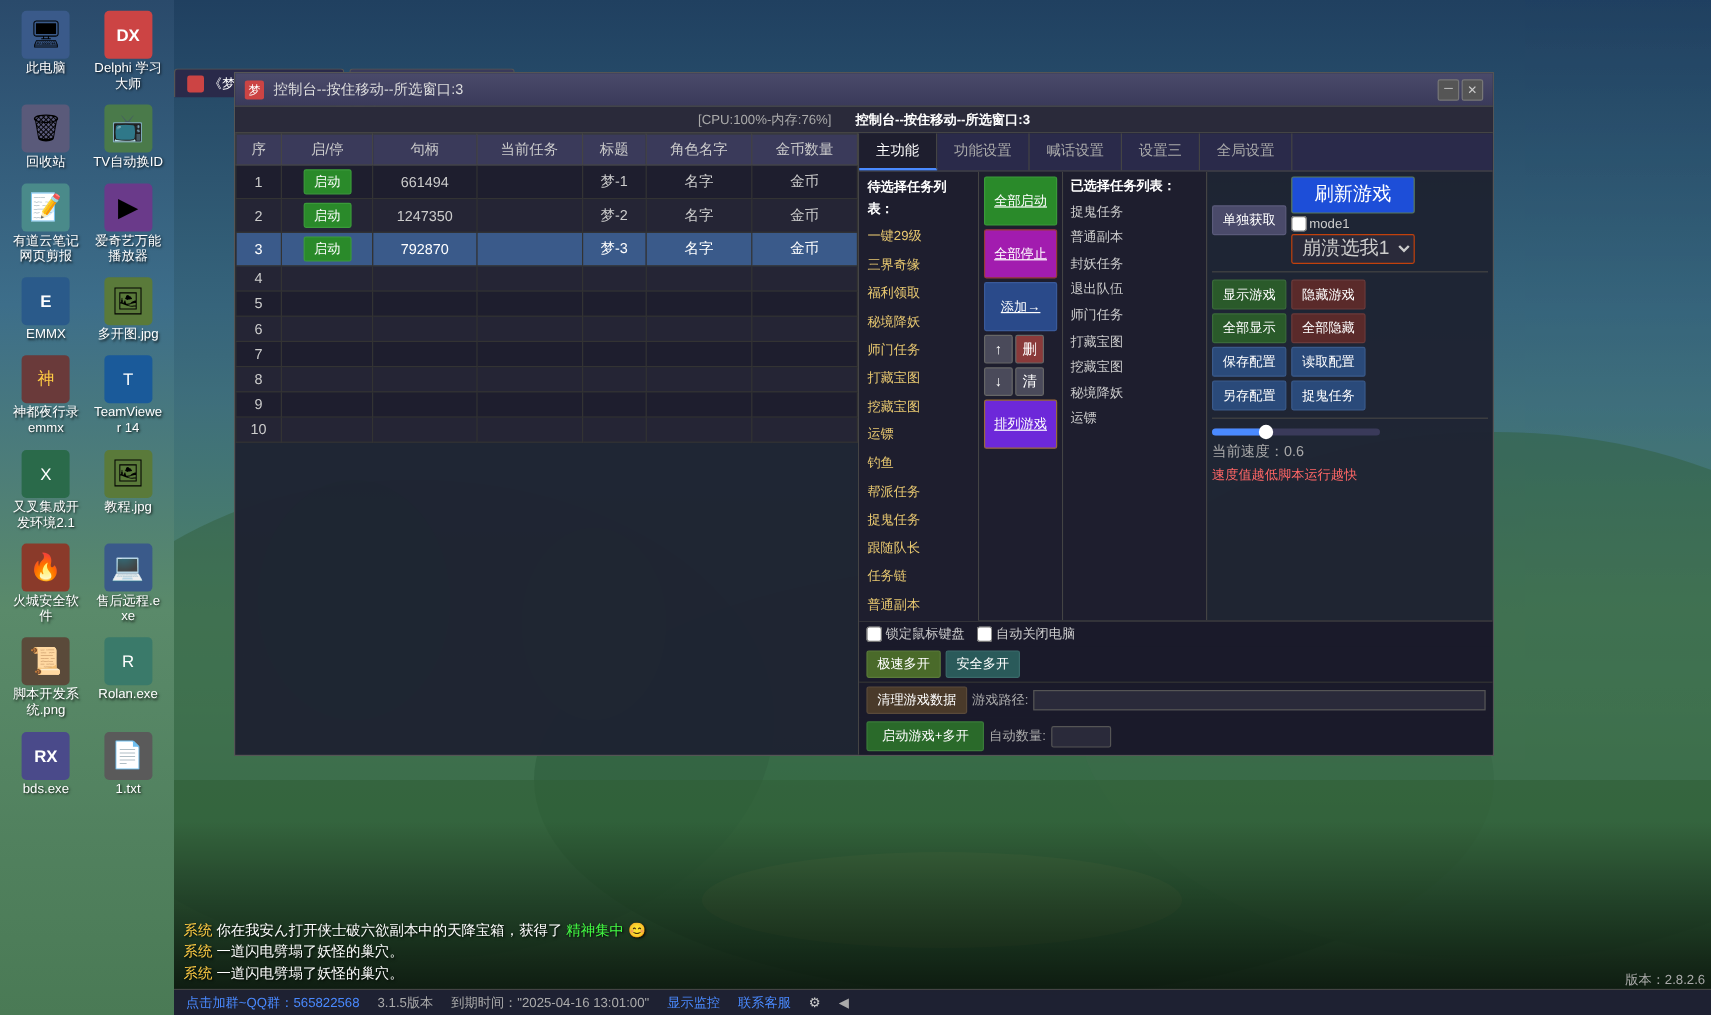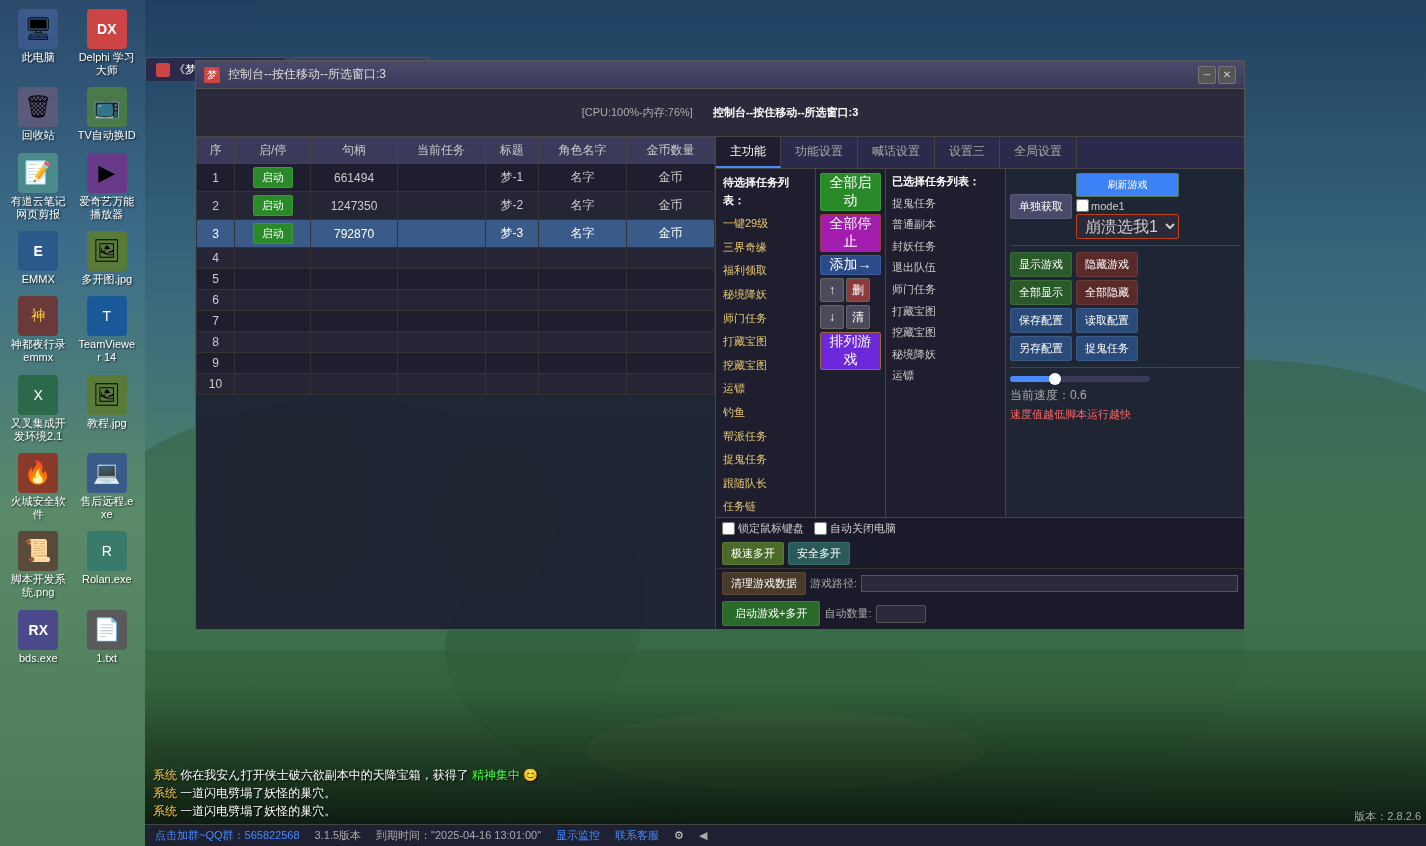--- a/index.html
+++ b/index.html
@@ -112,21 +112,21 @@
       border-radius: 2px;
       cursor: pointer;
       display: flex; align-items: center; justify-content: center;
       color: #ccc;
       font-size: 10px;
     }
 
     
     .cpu-bar {
       background: #2a2a3a;
-      padding: 16px 8px;
+      padding: 3px 8px;
       font-size: 11px;
       color: #ccc;
       border-bottom: 1px solid #444;
       display: flex;
       align-items: center;
       justify-content: center;
       gap: 20px;
     }
     .cpu-text { color: #aaa; }
     .cpu-title { color: #fff; font-weight: bold; }
@@ -248,27 +248,28 @@
     .ctrl-buttons {
       flex: 0 0 70px;
       display: flex;
       flex-direction: column;
       gap: 3px;
       padding: 4px;
       background: #1e1e2e;
       border-right: 1px solid #444;
     }
     .ctrl-btn {
-      padding: 0 6px;
+      padding: 12px 6px;
       color: #fff;
       border: 1px solid #555;
       cursor: pointer;
       border-radius: 2px;
-      font-size: 14px;
+      font-size: 11px;
       text-align: center;
+      text-decoration: underline;
     }
     .btn-green { background: #2a8a2a; border-color: #3a9a3a; }
     .btn-red { background: #a21caf; border-color: #9a3a3a; }
     .btn-blue { background: #2a4a8a; border-color: #3a5a9a; }
     .btn-gray { background: #4a4a5a; border-color: #5a5a6a; }
     .btn-orange { background: #6d28d9; border-color: #9a6a3a; }
 
     .arrow-btn {
       width: 24px; height: 24px;
       background: #4a4a5a;
@@ -808,21 +809,21 @@
               <div class="selected-task-item">秘境降妖</div>
               <div class="selected-task-item">运镖</div>
             </div>
         </div>
 
         <div class="settings-area">
 
           <div class="settings-row">
             <button class="settings-btn btn-gray" style="background:#4a4a6a;border-color:#5a5a7a">单独获取</button>
             <div style="display:flex;flex-direction:column;gap:2px">
-              <button class="settings-btn" style="background:#3b82f6;border-color:#5a7a5a;font-size:10px">刷新游戏</button>
+              <button class="settings-btn" style="background:#1d4ed8;border-color:#5a7a5a;font-size:16px">刷新游戏</button>
               <div style="display:flex;align-items:center;gap:2px">
                 <input type="checkbox" style="">
                 <span style="color:#ccc;font-size:11px">mode1</span>
               </div>
               <select class="settings-select">
                 <option>崩溃选我1</option>
               </select>
             </div>
           </div>
 

